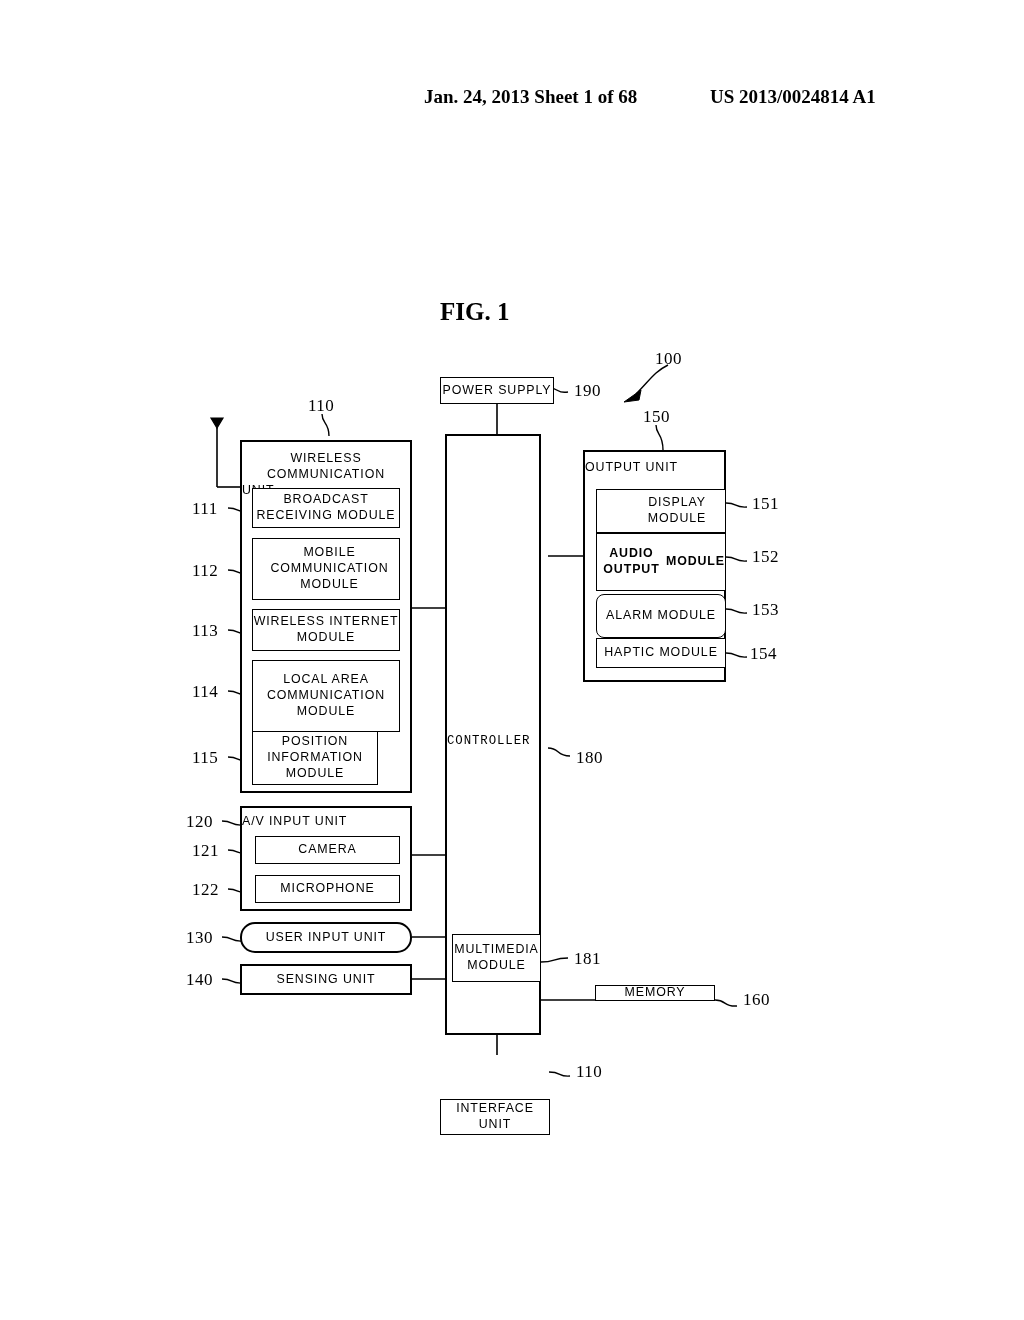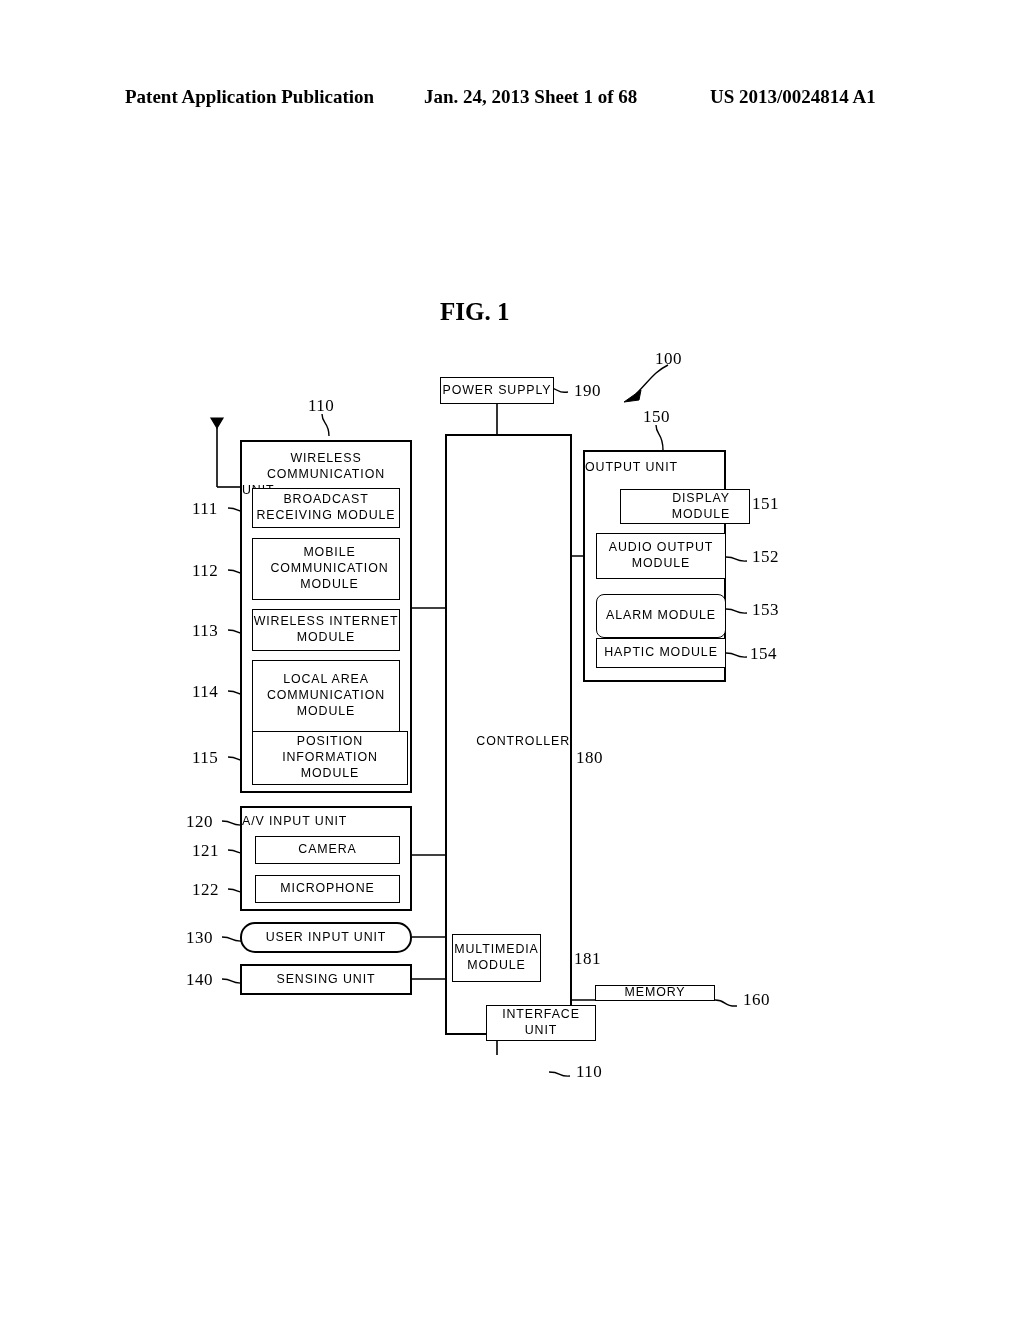--- a/index.html
+++ b/index.html
@@ -46,21 +46,20 @@
   }
 
   svg.overlay{position:absolute;left:0;top:0;width:1024px;height:1320px;pointer-events:none;}
 </style>
 </head>
 <body>
 
 <div class="page">
 
   <div class="hdr">
-    <span class="h1">Patent Application Publication</span>
     <span class="h2">Jan. 24, 2013  Sheet 1 of 68</span>
     <span class="h3">US 2013/0024814 A1</span>
   </div>
 
   <div class="figtitle">
     <span>FIG. 1</span>
   </div>
 
   <svg class="overlay" viewBox="0 0 1024 1320">
     <g stroke="#000" stroke-width="1.6" fill="none">
@@ -124,37 +123,37 @@
     </g>
   </svg>
 
   <div class="bx" style="left:440px;top:377px;width:114px;height:27px;align-items:center;">
     <span>POWER SUPPLY</span>
   </div>
   <div class="ref" style="left:574px;top:381px;">190</div>
 
   <div class="ref" style="left:655px;top:349px;">100</div>
 
-  <div class="bx outer top" style="left:445px;top:434px;width:127px;height:601px;padding-top:0px;align-items:flex-start;justify-content:flex-end;">
+  <div class="bx outer top" style="left:445px;top:434px;width:96px;height:601px;padding-top:0px;align-items:flex-start;justify-content:flex-start;font-family:Liberation Mono, monospace;">
     <span style="margin-top:298px;">CONTROLLER</span>
   </div>
   <div class="ref" style="left:576px;top:748px;">180</div>
 
   <div class="bx" style="left:452px;top:934px;width:89px;height:48px;flex-direction:column;">
     <span>MULTIMEDIA</span>
     <span>MODULE</span>
   </div>
   <div class="ref" style="left:574px;top:949px;">181</div>
 
   <div class="bx" style="left:595px;top:985px;width:120px;height:16px;">
     <span>MEMORY</span>
   </div>
   <div class="ref" style="left:743px;top:990px;">160</div>
 
-  <div class="bx" style="left:440px;top:1005px;width:110px;height:36px;margin-left:46px;">
+  <div class="bx" style="left:440px;top:1099px;width:110px;height:36px;">
     <span>INTERFACE UNIT</span>
   </div>
   <div class="ref" style="left:576px;top:1062px;">110</div>
 
   <div class="bx outer top" style="left:240px;top:440px;width:172px;height:353px;flex-direction:column;justify-content:flex-start;padding-top:9px;">
     <span>WIRELESS COMMUNICATION</span>
     <span>UNIT</span>
   </div>
   <div class="ref" style="left:308px;top:396px;">110</div>
 
@@ -177,21 +176,21 @@
   </div>
   <div class="ref" style="left:192px;top:621px;">113</div>
 
   <div class="bx" style="left:252px;top:660px;width:148px;height:72px;flex-direction:column;">
     <span>LOCAL  AREA</span>
     <span>COMMUNICATION</span>
     <span>MODULE</span>
   </div>
   <div class="ref" style="left:192px;top:682px;">114</div>
 
-  <div class="bx" style="left:252px;top:731px;width:156px;height:54px;flex-direction:column;">
+  <div class="bx" style="left:252px;top:731px;width:126px;height:54px;flex-direction:column;">
     <span>POSITION</span>
     <span>INFORMATION</span>
     <span>MODULE</span>
   </div>
   <div class="ref" style="left:192px;top:748px;">115</div>
 
   <div class="bx outer top" style="left:240px;top:806px;width:172px;height:105px;flex-direction:column;justify-content:flex-start;padding-top:6px;">
     <span>A/V  INPUT UNIT</span>
   </div>
   <div class="ref" style="left:186px;top:812px;">120</div>
@@ -214,26 +213,26 @@
   <div class="bx outer" style="left:240px;top:964px;width:172px;height:31px;">
     <span>SENSING UNIT</span>
   </div>
   <div class="ref" style="left:186px;top:970px;">140</div>
 
   <div class="bx outer top" style="left:583px;top:450px;width:143px;height:232px;flex-direction:column;justify-content:flex-start;padding-top:8px;">
     <span>OUTPUT UNIT</span>
   </div>
   <div class="ref" style="left:643px;top:407px;">150</div>
 
-  <div class="bx" style="left:620px;top:489px;width:130px;height:35px;padding-left:32px;">
+  <div class="bx" style="left:596px;top:489px;width:130px;height:44px;padding-left:32px;">
     <span>DISPLAY MODULE</span>
   </div>
   <div class="ref" style="left:752px;top:494px;">151</div>
 
-  <div class="bx" style="left:596px;top:533px;width:130px;height:46px;flex-direction:column;">
+  <div class="bx" style="left:596px;top:533px;width:130px;height:58px;flex-direction:row;font-weight:bold;">
     <span>AUDIO OUTPUT</span>
     <span>MODULE</span>
   </div>
   <div class="ref" style="left:752px;top:547px;">152</div>
 
   <div class="bx" style="left:596px;top:594px;width:130px;height:44px;border-radius:8px;">
     <span>ALARM MODULE</span>
   </div>
   <div class="ref" style="left:752px;top:600px;">153</div>
 

